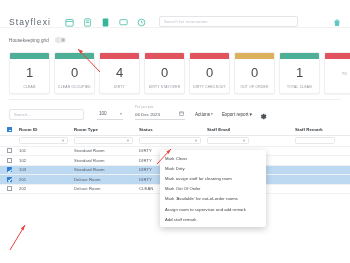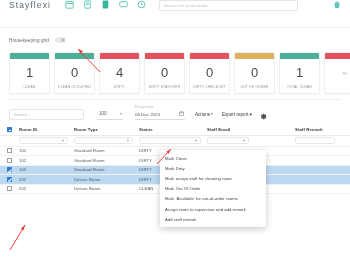--- a/index.html
+++ b/index.html
@@ -10,21 +10,21 @@
     color:#3c4043;
     font-size:5px;
     position:relative;
   }
 
   
   .topbar{
     height:28px;
     background:#ffffff;
     display:flex;
-    align-items:flex-start;
+    align-items:flex-end;
     padding:0 9px;
     border-bottom:1px solid #f2f2f2;
   }
   .brand{
     font-size:8.5px;
     letter-spacing:1.1px;
     color:#5b6670;
     font-weight:400;
     margin-right:14px;
     white-space:nowrap;

